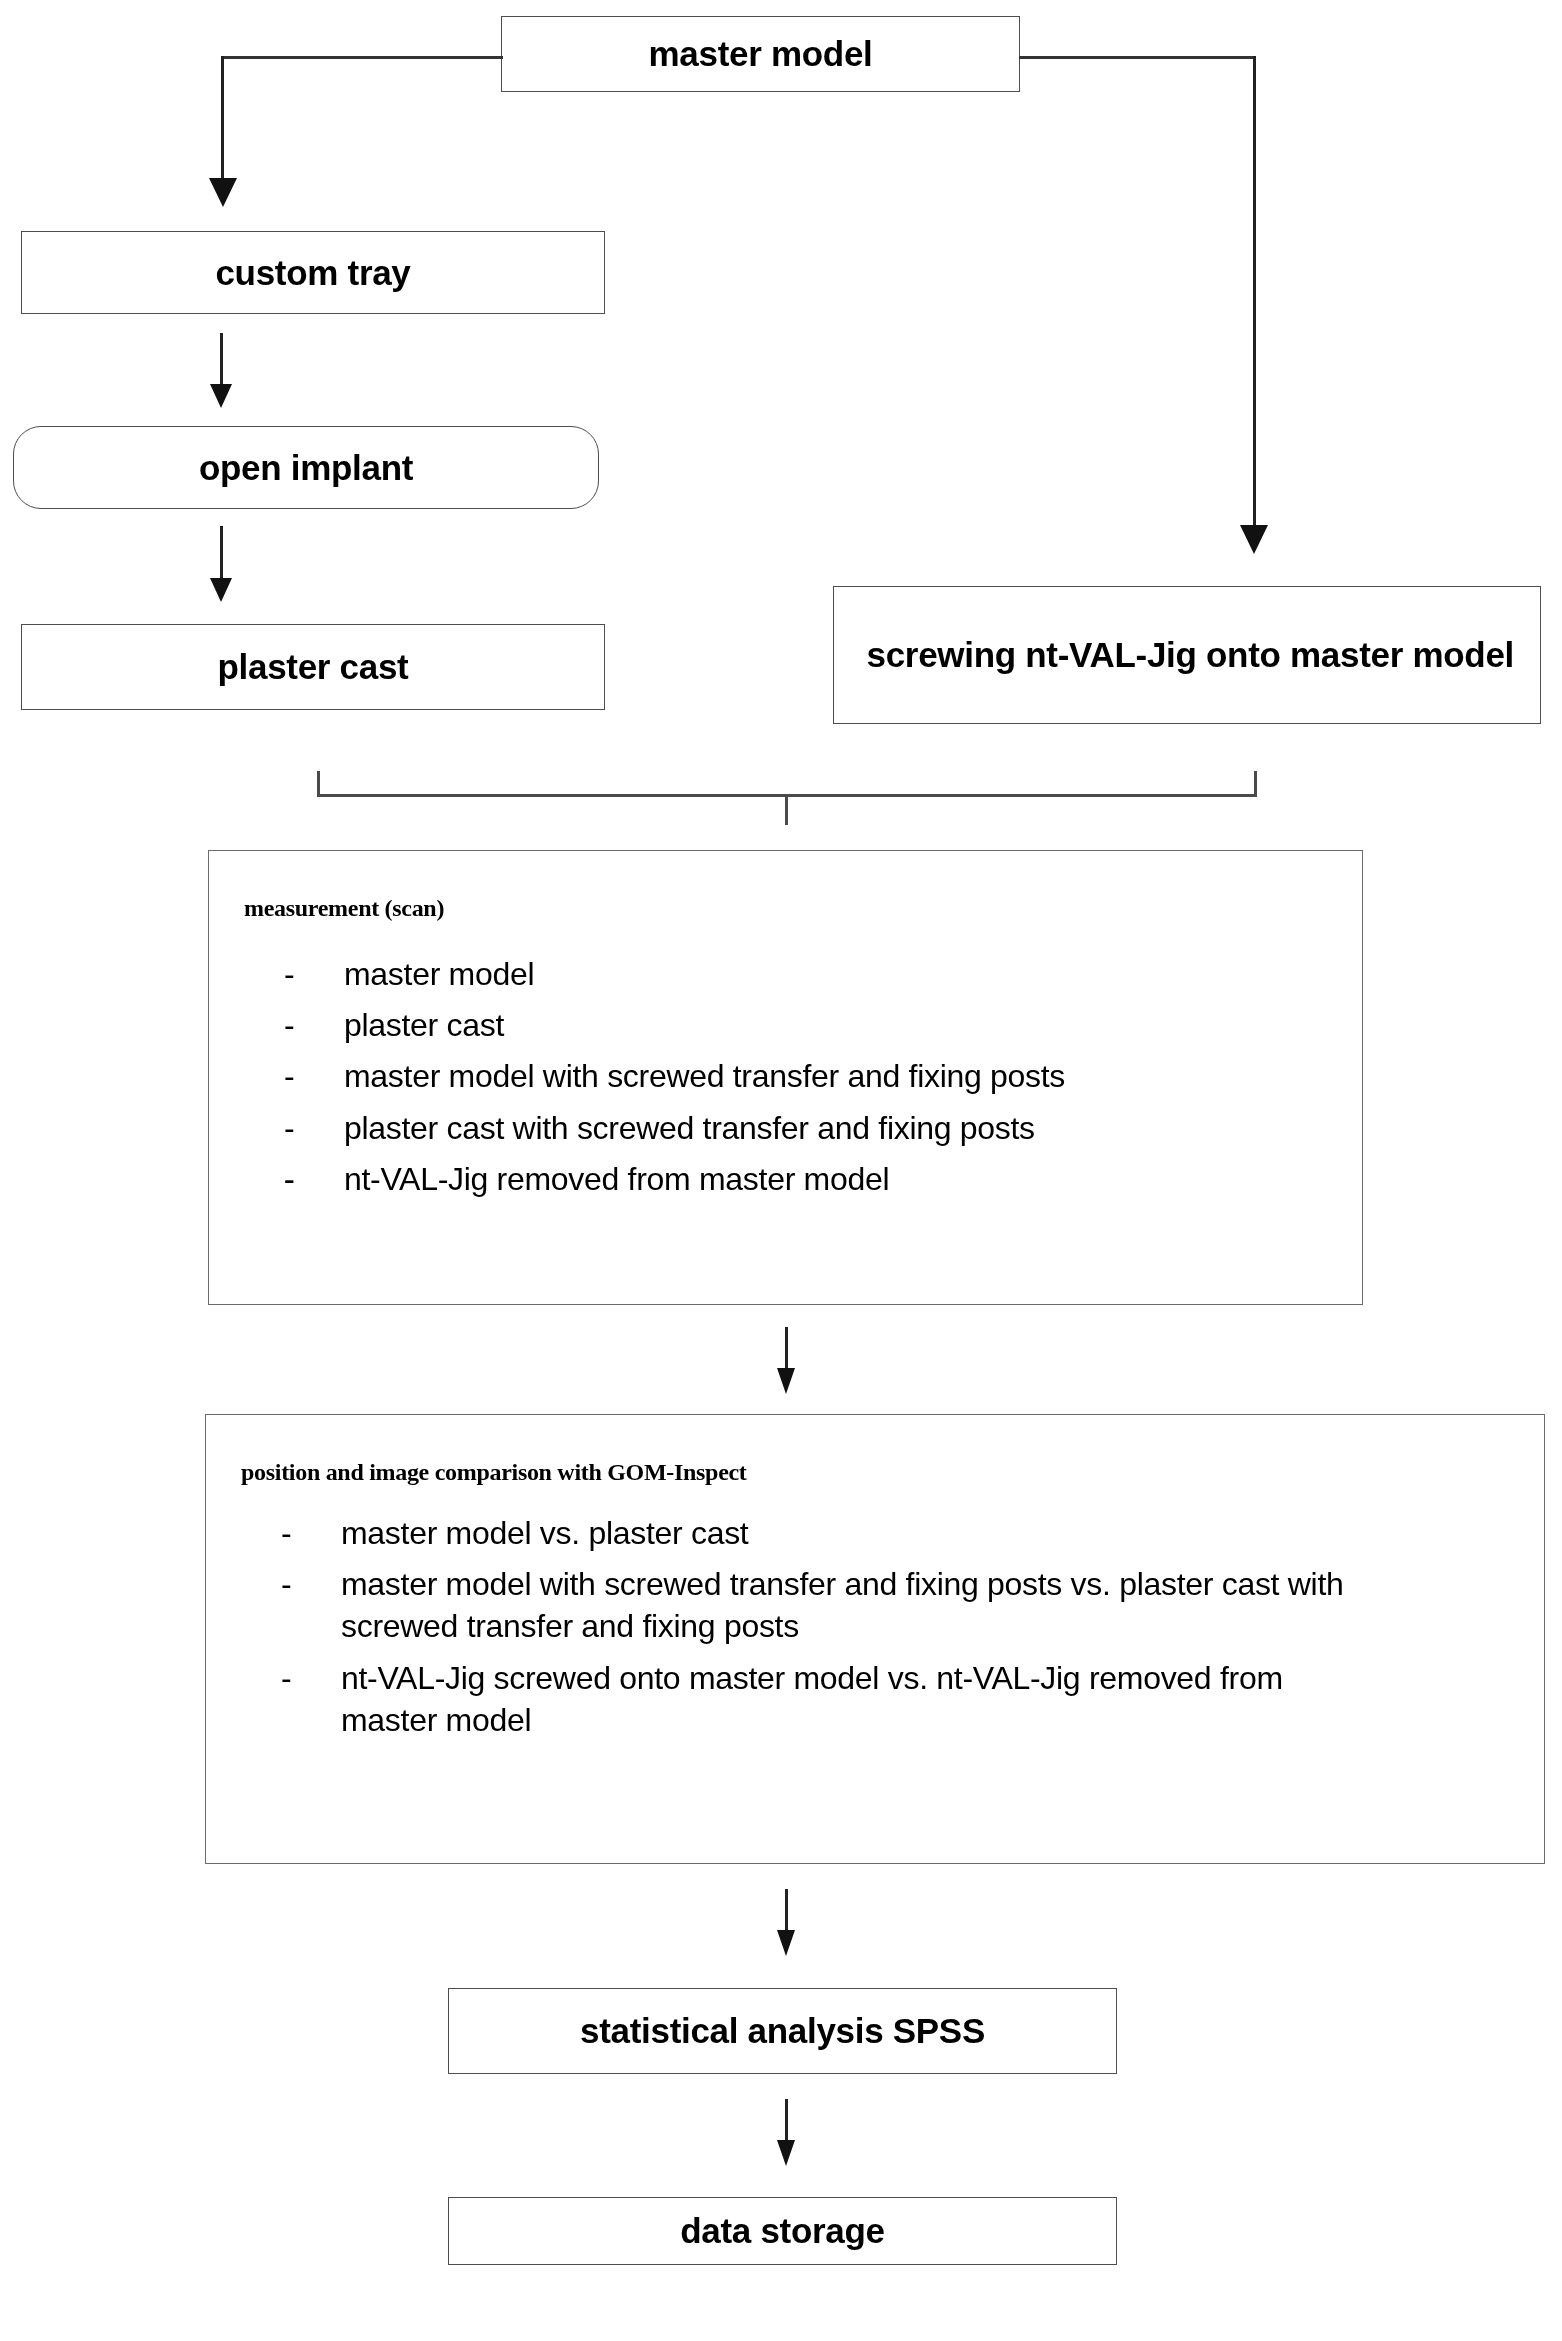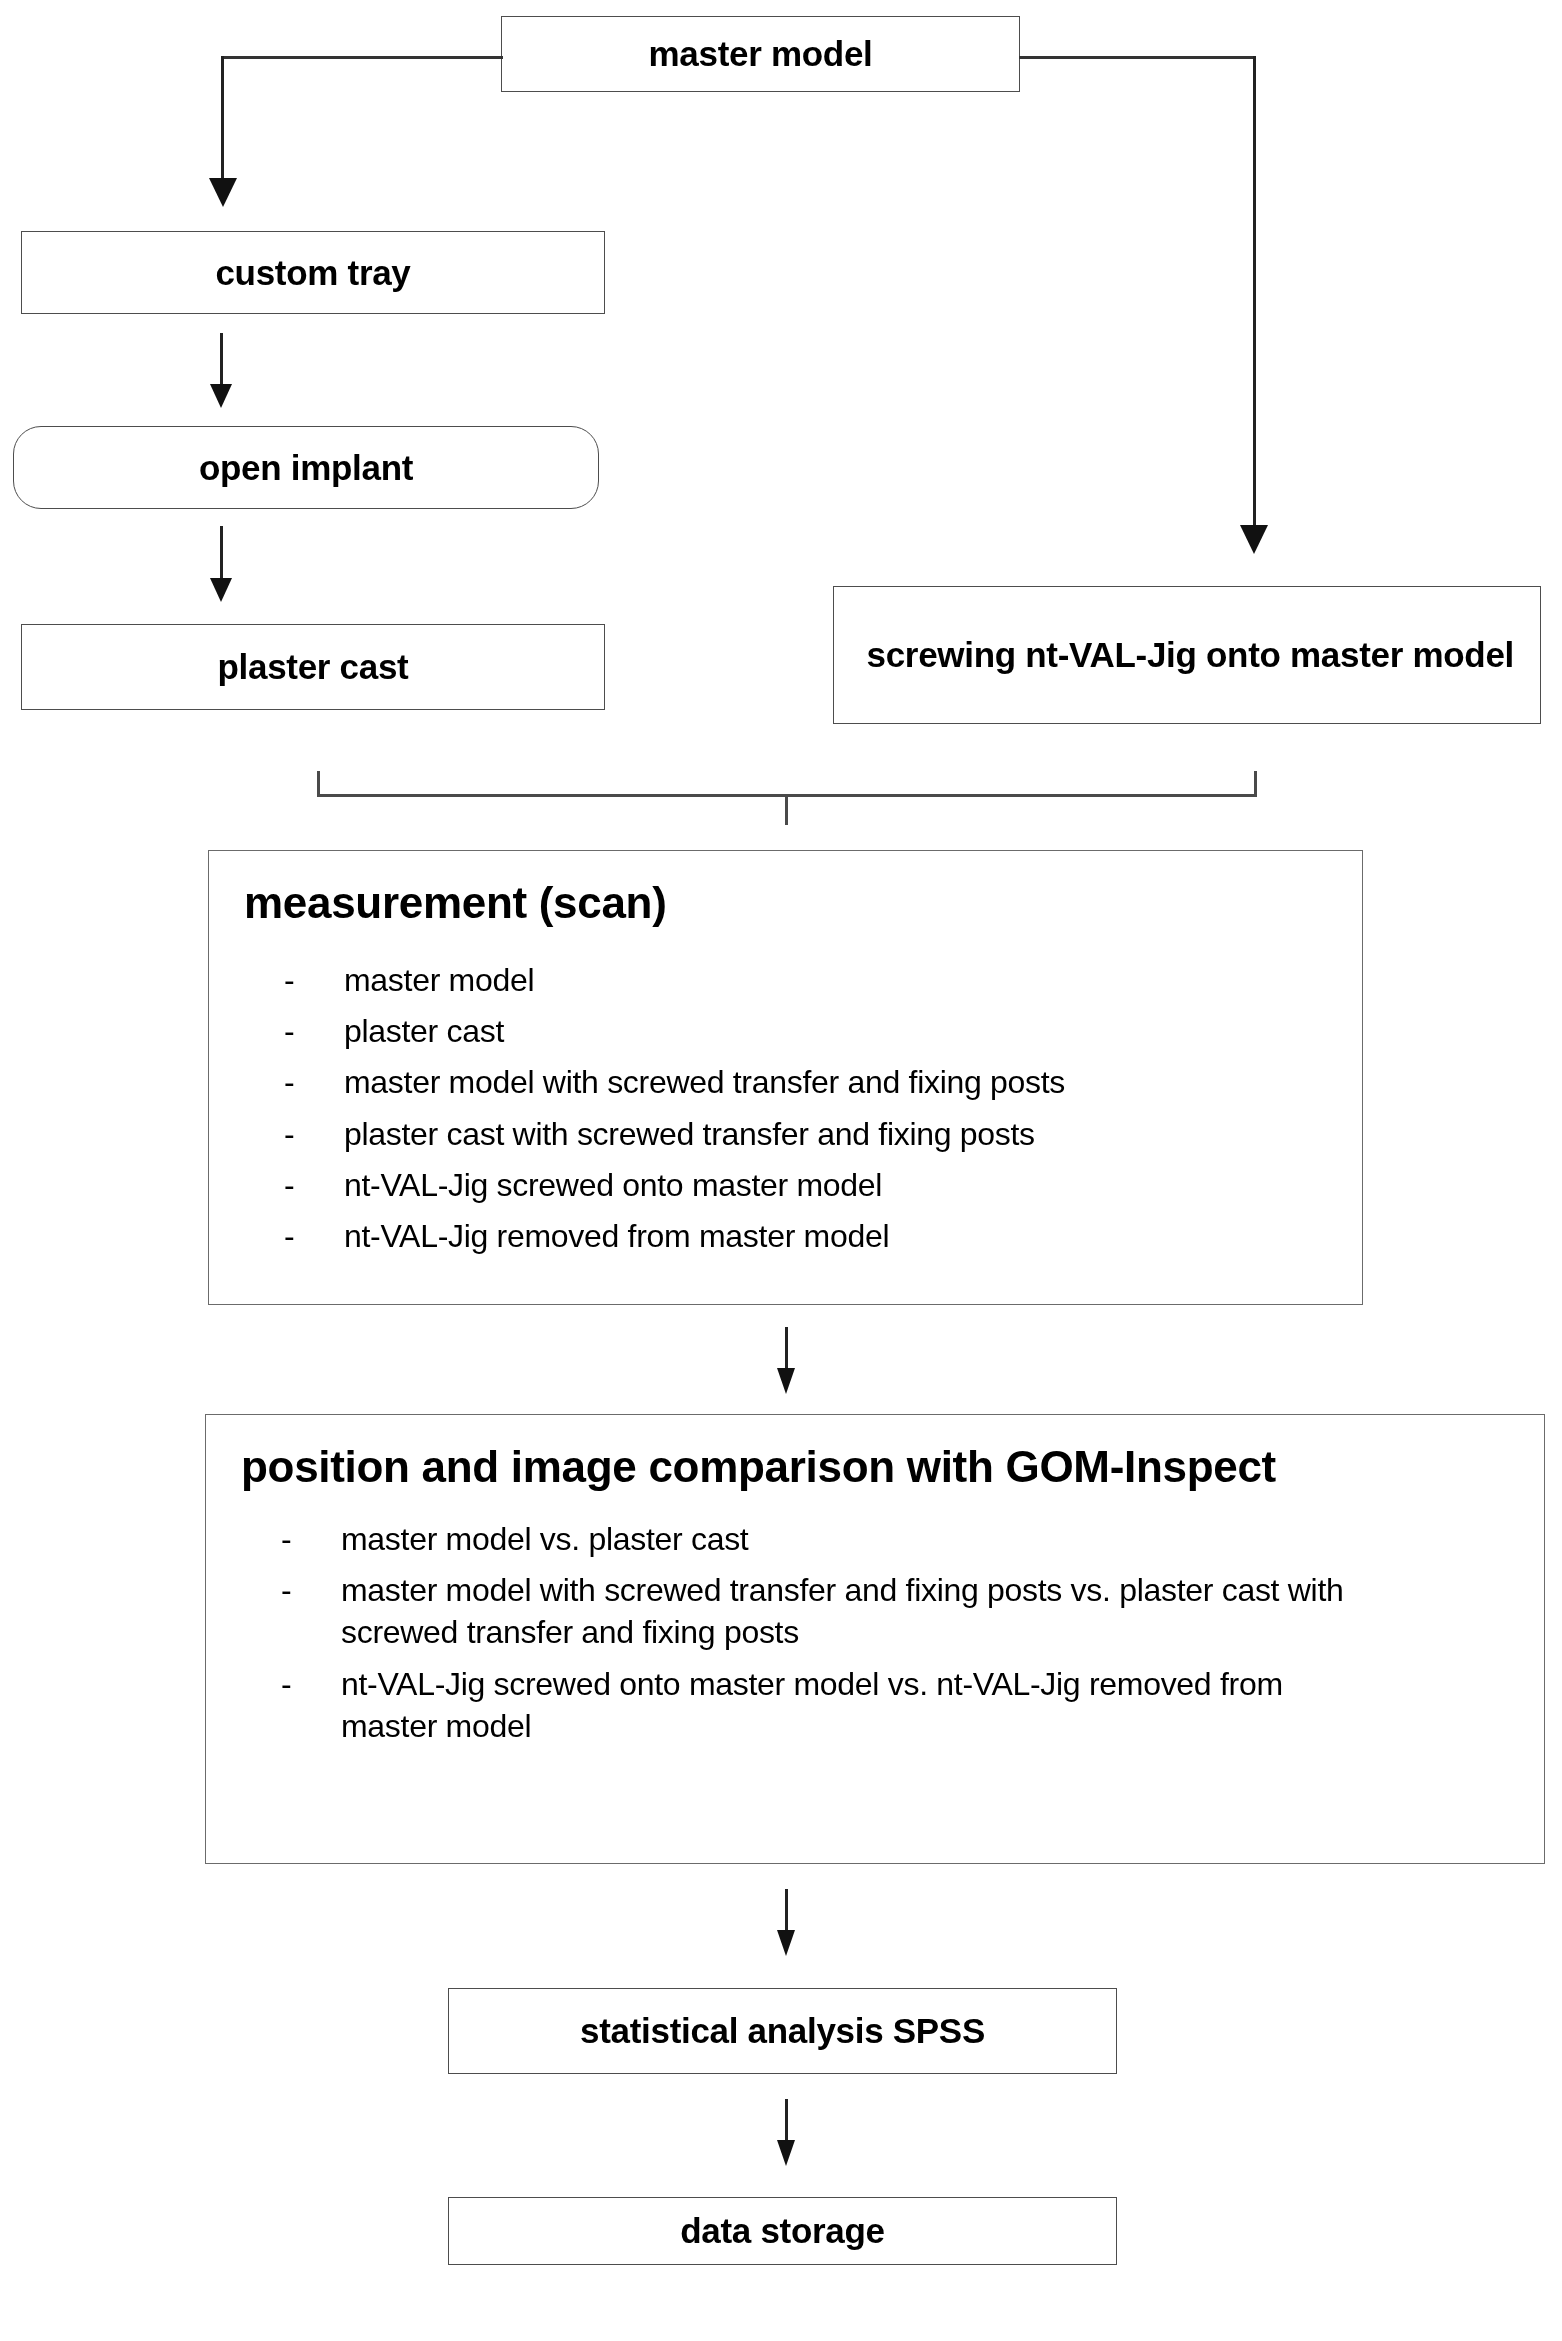--- a/index.html
+++ b/index.html
@@ -39,23 +39,24 @@
   .panel {
     position: absolute;
     box-sizing: border-box;
     background: #ffffff;
     border: 1.9px solid #6b6b6b;
     display: block;
     padding: 22px 26px;
   }
   .panel-title {
     font-weight: bold;
-    font-size: 44px;
+    font-size: 24px;
     letter-spacing: -0.3px;
-    margin: 5px 0 0 9px;
+    margin: 22px 0 0 9px;
+    font-family: Liberation Serif, serif;
   }
   .panel-list {
     list-style: none;
     margin: 31px 0 0 0;
     padding: 0;
   }
   .panel-list li {
     position: relative;
     font-size: 32px;
     line-height: 1.32;
@@ -167,21 +168,20 @@
       <li>
         <span class="dash">-</span>
         <span>master model with screwed transfer and fixing posts</span>
       </li>
       <li>
         <span class="dash">-</span>
         <span>plaster cast with screwed transfer and fixing posts</span>
       </li>
       <li>
         <span class="dash">-</span>
-        <span>nt-VAL-Jig screwed onto master model</span>
       </li>
       <li>
         <span class="dash">-</span>
         <span>nt-VAL-Jig removed from master model</span>
       </li>
     </ul>
   </div>
 
   <div class="vline" style="left:785px; top:1327px; height:50px;"></div>
   <div class="arrowhead narrow" style="left:777px; top:1368px;"></div>

